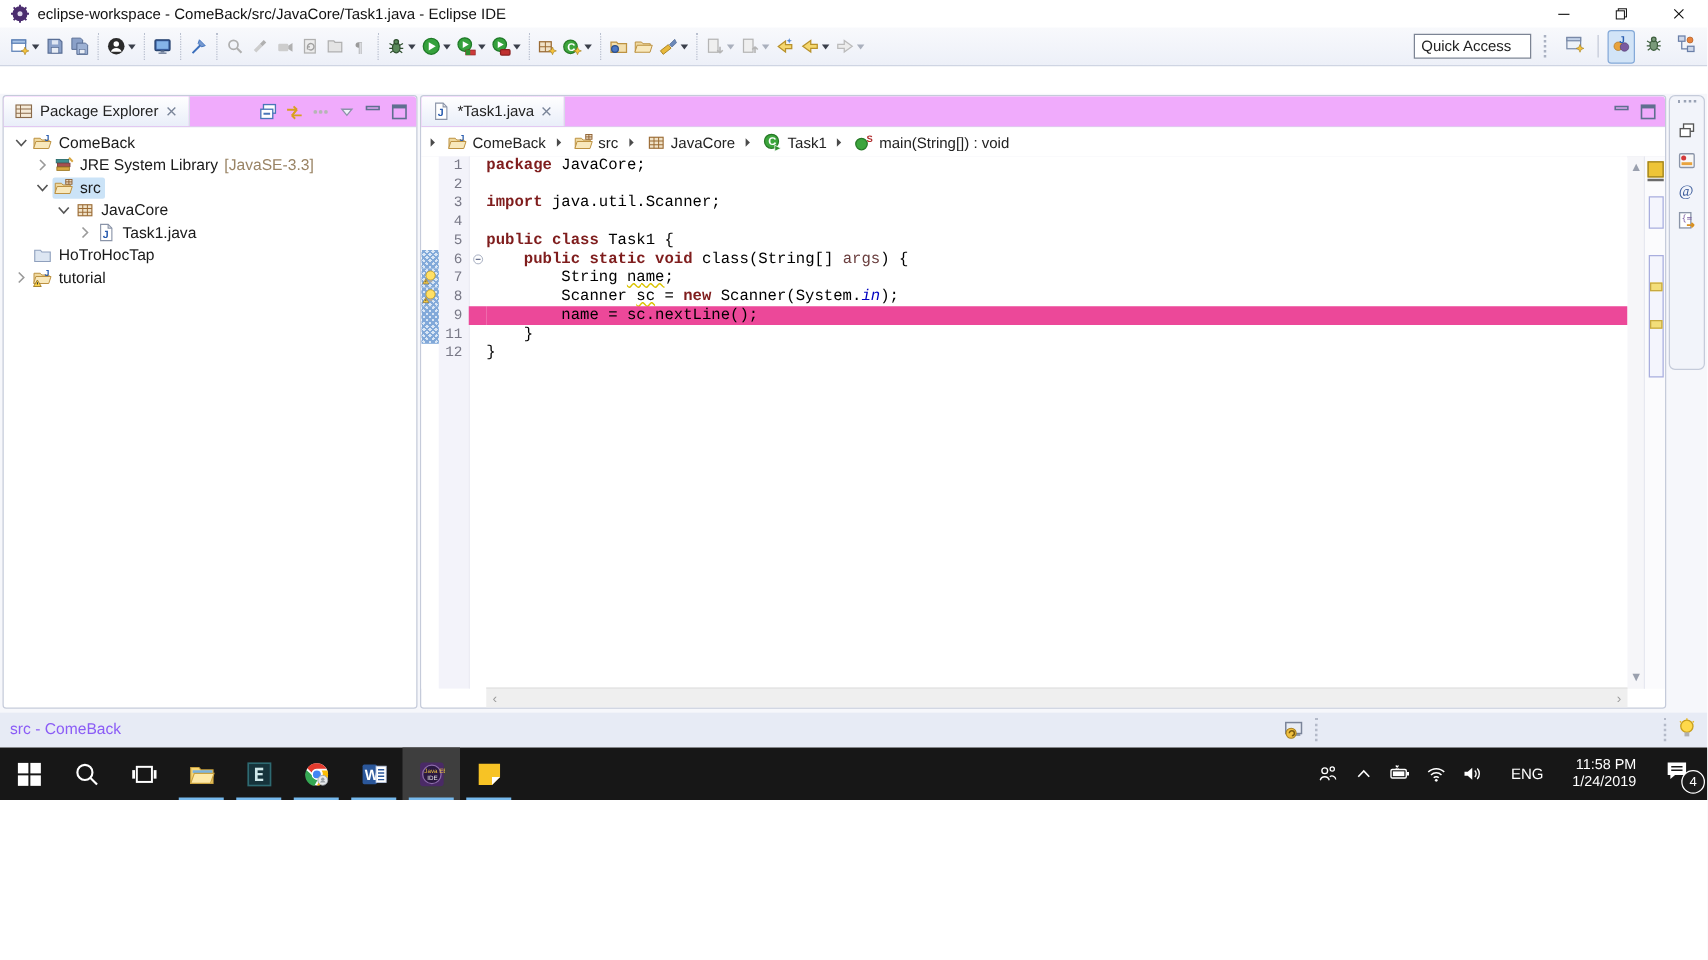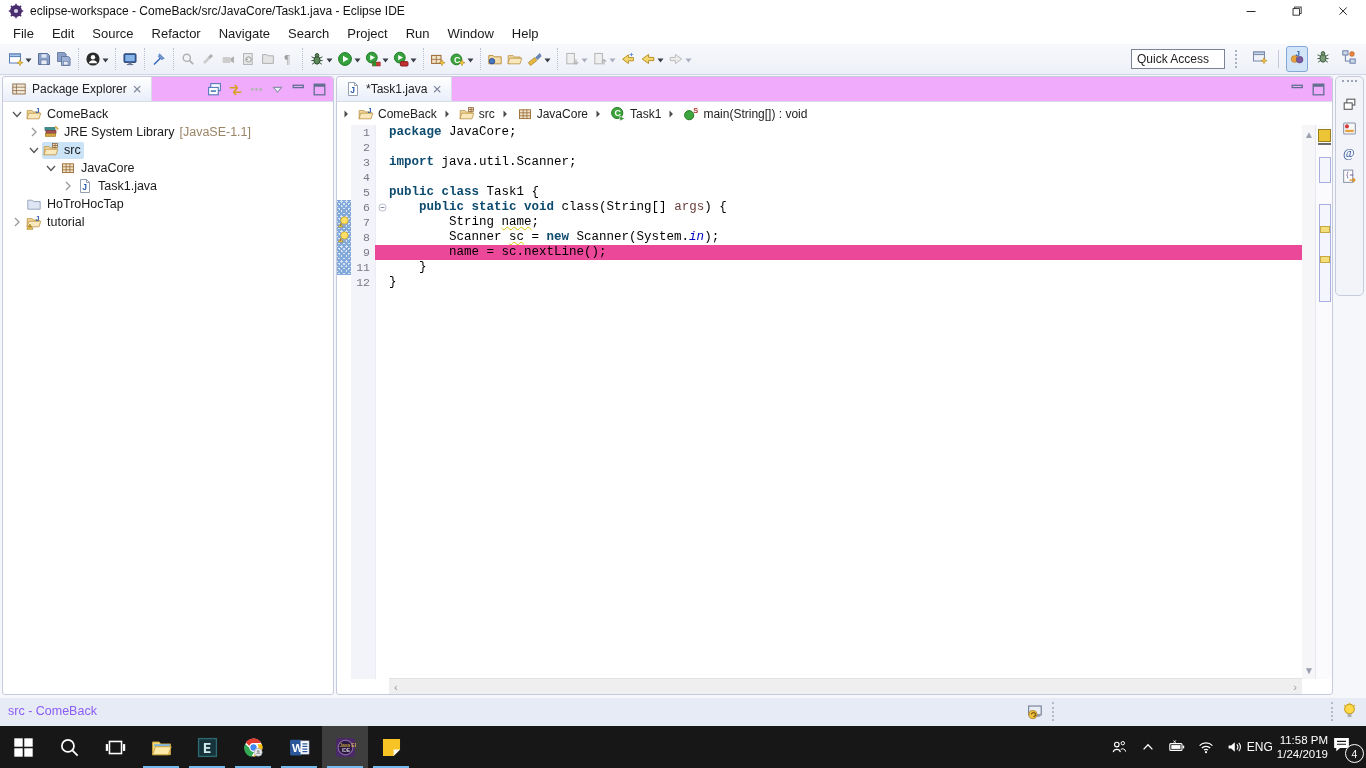--- a/index.html
+++ b/index.html
@@ -1,16 +1,16 @@
 <!DOCTYPE html>
 <html><head>
 <meta charset="utf-8">
 <style>
   html,body{margin:0;padding:0;background:#fff;}
-  #screen{position:relative;width:1366px;height:768px;overflow:hidden;font-family:"Liberation Sans",sans-serif;background:#fff;}
+  #screen{position:relative;width:1366px;height:640px;overflow:hidden;font-family:"Liberation Sans",sans-serif;background:#fff;}
   .ic{display:inline-flex;width:16px;height:16px;flex:0 0 auto;}
   .ic svg{width:100%;height:100%;display:block;}
 
   
   #titlebar{height:22px;display:flex;align-items:center;background:#fff;font-size:12px;color:#111;padding-left:8px;gap:6px;}
   .win-btns{margin-left:auto;display:flex;height:22px;}
   .win-btn{width:46px;height:22px;display:flex;align-items:center;justify-content:center;}
   .win-btn .ic{width:13px;height:13px;}
 
   
@@ -63,21 +63,21 @@
   .crow{display:flex;height:15px;font-family:"Liberation Mono",monospace;font-size:12.5px;line-height:15px;}
   .c-ruler{width:14px;position:relative;}
   .c-ruler .ic{position:absolute;left:0;top:0;width:14px;height:14px;}
   .range{background-color:#d9e6f5;background-image:repeating-linear-gradient(45deg,#82a9d9 0 1.5px,transparent 1.5px 3.5px),repeating-linear-gradient(-45deg,#82a9d9 0 1.5px,transparent 1.5px 3.5px);}
   .c-num{width:24px;text-align:right;padding-right:5px;color:#787886;font-size:11.5px;box-sizing:border-box;}
   .num-u{text-decoration:underline;}
   .c-fold{width:14px;display:flex;align-items:center;justify-content:center;}
   .c-fold .ic{width:11px;height:11px;}
   .c-code{flex:1;white-space:pre;color:#000;}
   .crow.hl .c-fold,.crow.hl .c-code{background:#ec4899;}
-  .k{color:#0c4a6e;font-weight:bold;}
+  .k{color:#7f1d1d;font-weight:bold;}
   .d{color:#000;}
   .p{color:#6a3e3e;}
   .i{color:#0000c0;font-style:italic;}
   .w{text-decoration:underline wavy #d9c300;text-decoration-thickness:1px;}
 
   #vscroll{position:absolute;top:48px;right:16px;width:14px;bottom:15px;background:#f6f6f9;}
   #vscroll .arr{position:absolute;left:0;width:14px;height:14px;color:#9aa0ae;font-size:10px;display:flex;align-items:center;justify-content:center;}
   #vscroll .up{top:2px;} #vscroll .dn{bottom:2px;}
   #overview{position:absolute;top:48px;right:0;width:16px;bottom:15px;background:#fbfbfd;border-left:1px solid #e6e8f0;}
   .ov-sq{position:absolute;left:2px;top:4px;width:11px;height:11px;background:#eec437;border:1px solid #9a7f1f;}
@@ -98,21 +98,21 @@
   #status-bulb{position:absolute;right:8px;top:4px;width:17px;height:17px;}
   .s-handle{position:absolute;top:4px;width:3px;height:19px;border-left:2px dotted #b4bac9;}
 
   
   #taskbar{position:absolute;bottom:0;left:0;right:0;height:42px;background:#171717;display:flex;align-items:stretch;}
   #tb-items{display:flex;}
   .tb-cell{width:46px;display:flex;align-items:center;justify-content:center;position:relative;}
   .tb-cell .ic{width:21px;height:21px;}
   .tb-cell.openapp::after{content:"";position:absolute;bottom:0;left:5px;right:5px;height:2px;background:#76b9ed;}
   .tb-cell.activeapp{background:#3e3e3e;}
-  #tray{margin-left:auto;display:flex;align-items:center;gap:4px;padding-right:10px;color:#fff;}
+  #tray{margin-left:auto;display:flex;align-items:center;gap:23px;padding-right:10px;color:#fff;}
   #tray .ic{width:16px;height:16px;}
   #tray-lang{font-size:12px;}
   #clock{text-align:right;font-size:11.5px;line-height:14px;}
   #notif{position:relative;width:24px;height:24px;}
   #notif .ic{width:19px;height:19px;}
   #badge{position:absolute;right:-8px;bottom:-4px;width:17px;height:17px;background:#1b1b1b;border:1.5px solid #fff;border-radius:50%;font-size:10.5px;display:flex;align-items:center;justify-content:center;}
 </style>
 </head>
 <body>
 
@@ -146,32 +146,20 @@
       <div class="win-btn">
           <span class="ic" id="wb-clo">
             <svg viewBox="0 0 16 16">
               <path d="M3 3 L12 12 M12 3 L3 12" stroke="#111" stroke-width="1.1"></path>
             </svg>
           </span>
         </div>
     </div>
   </div>
 
-  <div id="menubar">
-      <span class="menu-item">File</span>
-      <span class="menu-item">Edit</span>
-      <span class="menu-item">Source</span>
-      <span class="menu-item">Refactor</span>
-      <span class="menu-item">Navigate</span>
-      <span class="menu-item">Search</span>
-      <span class="menu-item">Project</span>
-      <span class="menu-item">Run</span>
-      <span class="menu-item">Window</span>
-      <span class="menu-item">Help</span>
-    </div>
 
   <div id="toolbar">
     <div id="tb-groups">
         <div class="tb-group">
           <span class="tb-btn">
             <span class="ic">
               <svg viewBox="0 0 16 16">
                 <rect x="1.5" y="3" width="11" height="9" fill="#fff" stroke="#5a7fb5"></rect>
                 <rect x="1.5" y="3" width="11" height="2.6" fill="#a8c4e8" stroke="#5a7fb5"></rect>
                 <path d="M12 8.6 l0.9 2.2 2.2 0.9 -2.2 0.9 -0.9 2.2 -0.9 -2.2 -2.2 -0.9 2.2 -0.9 z" fill="#f5c33b" stroke="#a8811f" stroke-width="0.5"></path>
@@ -558,21 +546,21 @@
             <span class="sel-box">
               <span class="ic">
                 <svg viewBox="0 0 16 16">
                   <rect x="2" y="3.6" width="10" height="2.7" fill="#3f8f8f" stroke="#2a6a6a" stroke-width="0.7"></rect>
                   <rect x="3" y="6.6" width="10" height="2.7" fill="#a85050" stroke="#7a3a3a" stroke-width="0.7"></rect>
                   <rect x="2.5" y="9.6" width="10" height="2.7" fill="#d9a741" stroke="#9a7620" stroke-width="0.7"></rect>
                   <path d="M12.2 2.2 L15.2 5.4" stroke="#d9a741" stroke-width="1.6"></path>
                 </svg>
               </span>
               <span>JRE System Library</span>
-              <span class="suffix"> [JavaSE-1.1]</span>
+              <span class="suffix"> [JavaSE-3.3]</span>
             </span>
           </div>
           <div class="tree-row selected" style="padding-left: 23px;">
             <span class="chev"><svg viewBox="0 0 16 16">
                 <path d="M4 6 L8 10.5 L12 6" fill="none" stroke="#555" stroke-width="1.3"></path>
               </svg></span>
             <span class="sel-box">
               <span class="ic">
                 <svg viewBox="0 0 16 16">
                   <path d="M1.2 12.8 V4.6 H6.2 L7.4 6 H13.2 V7.2 Z" fill="#efd9a0" stroke="#bd9242" stroke-width="0.8"></path>

